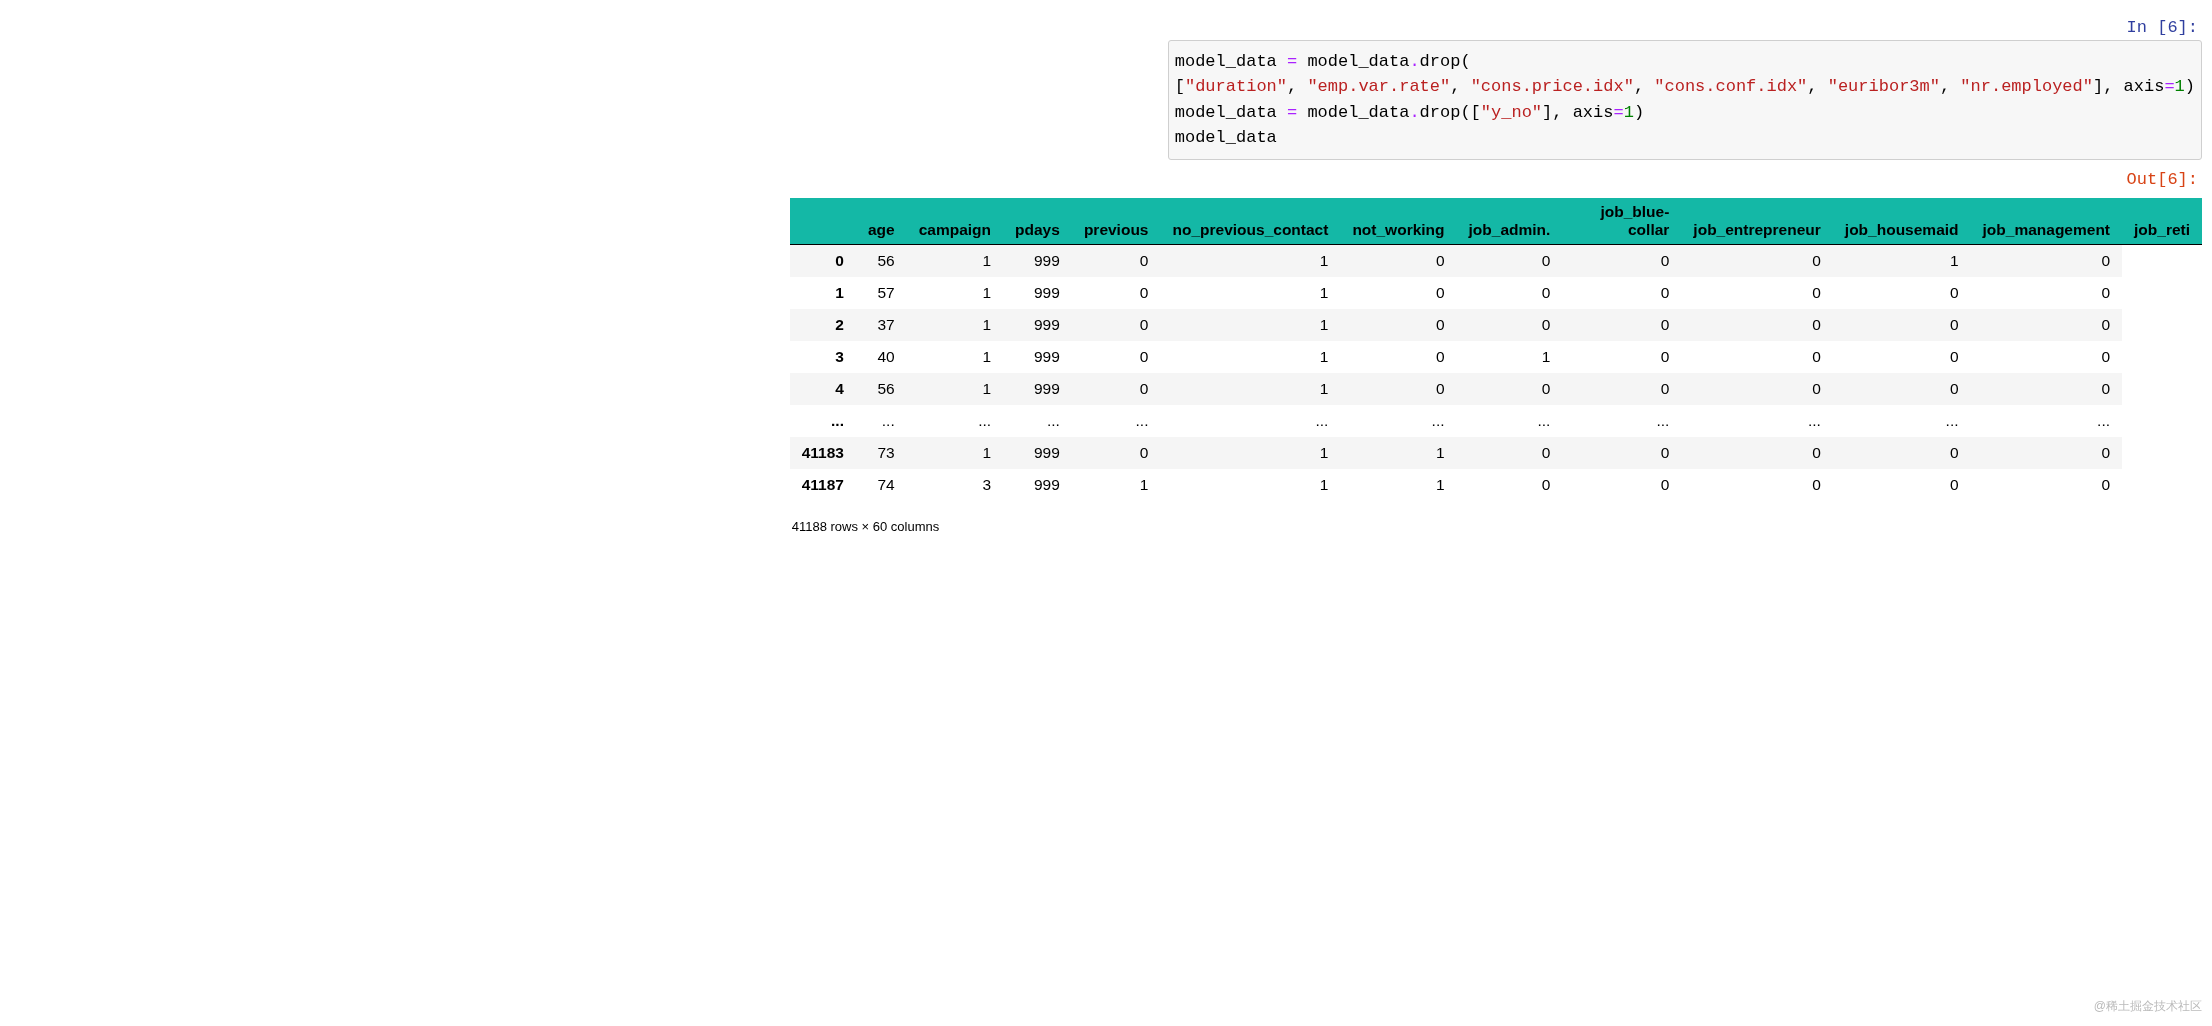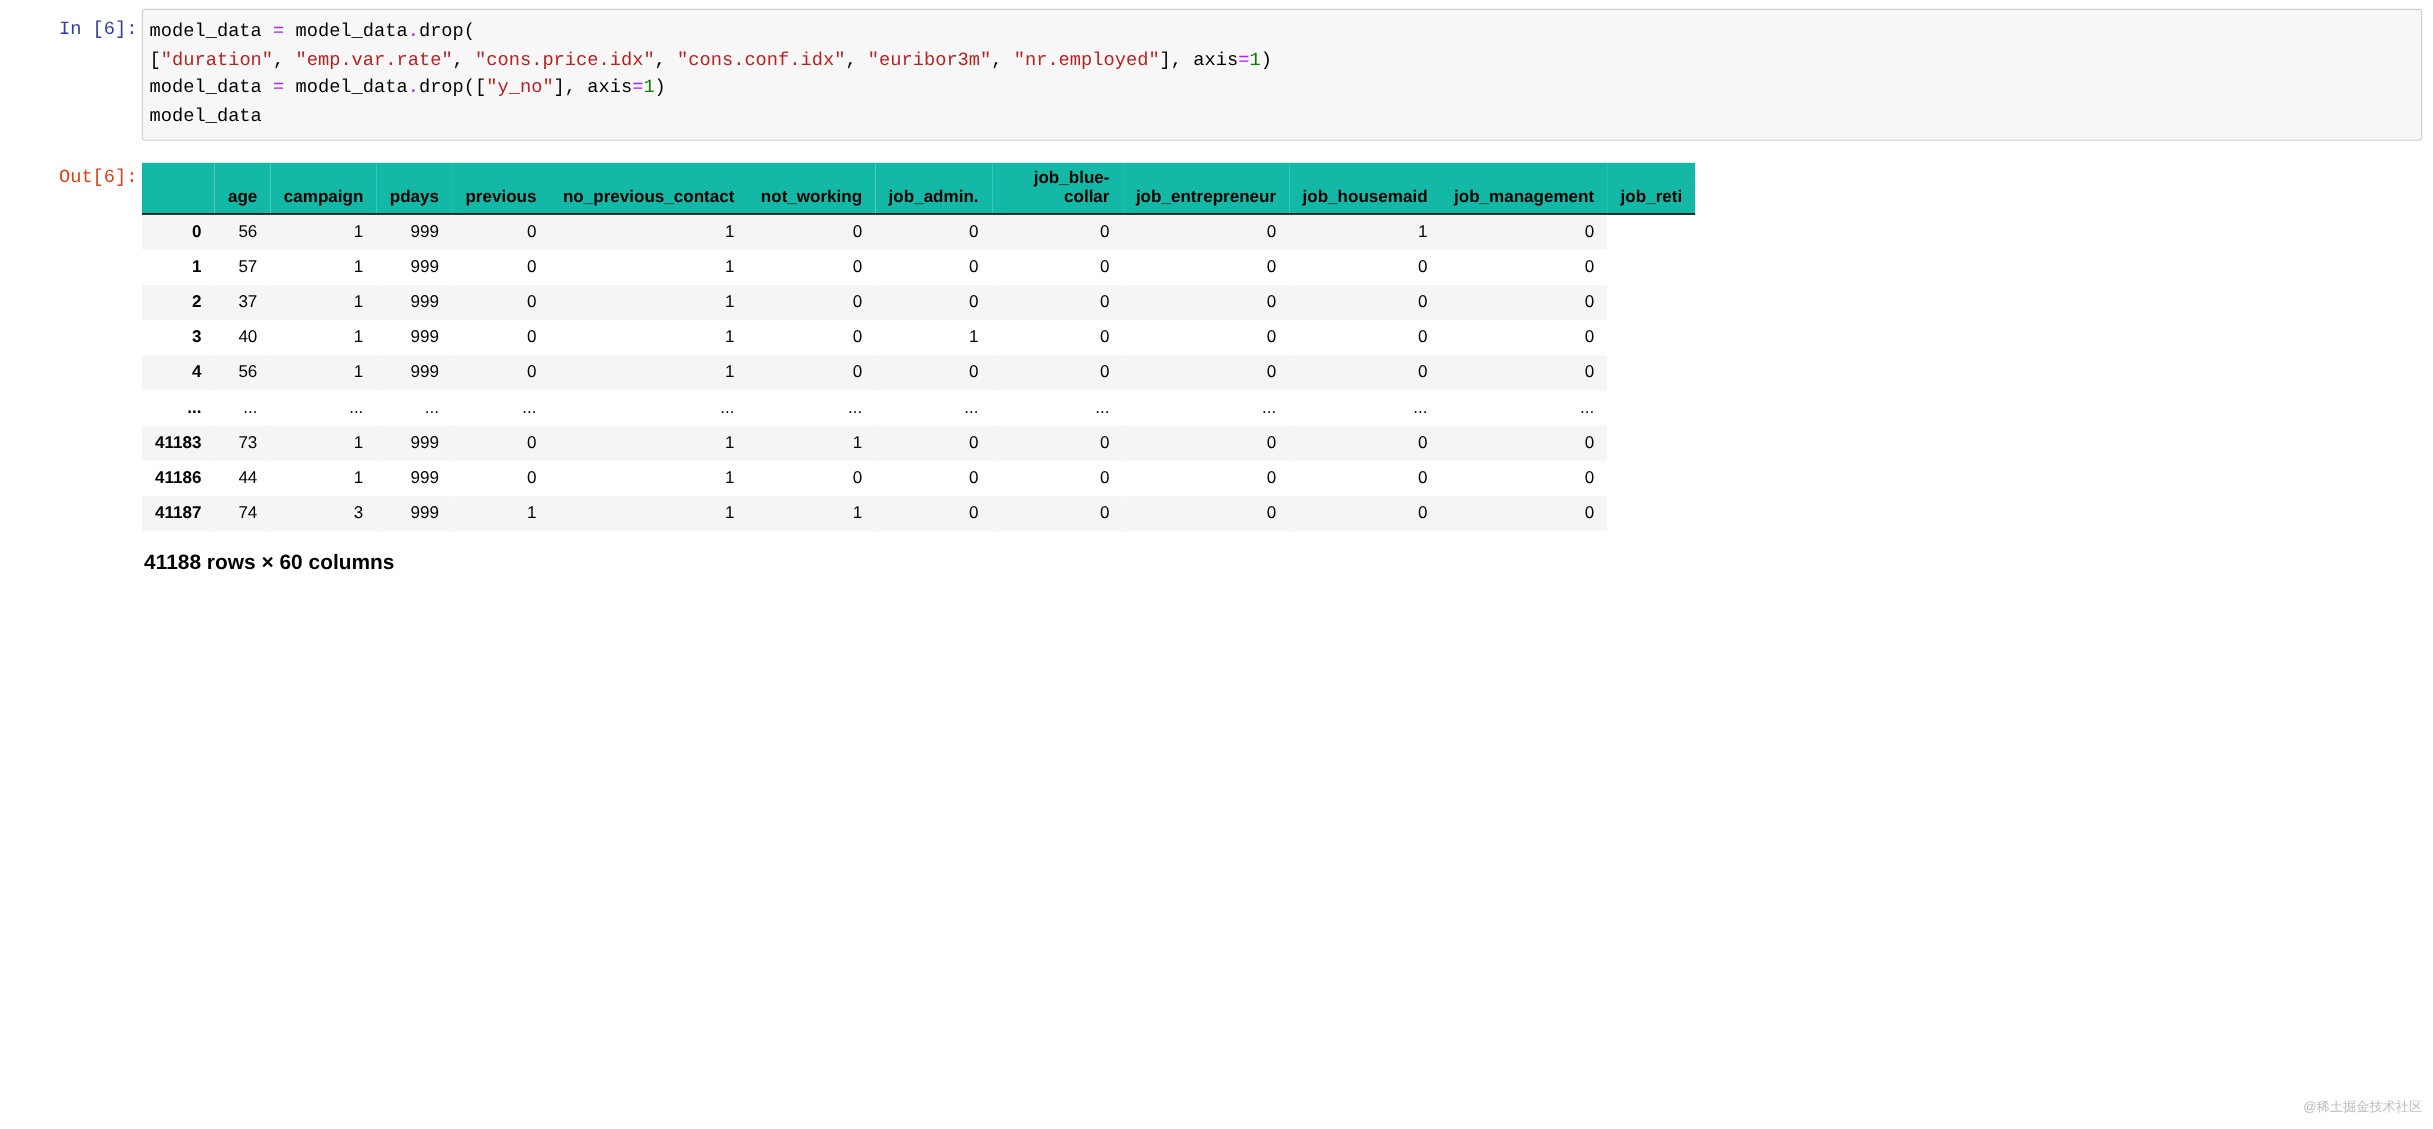--- a/index.html
+++ b/index.html
@@ -10,22 +10,23 @@
       font-size: 14px;
       color: #000000;
     }
 
     .notebook-container {
       padding: 8px 10px;
     }
 
     .cell {
       display: flex;
-      align-items: flex-start;
-      margin-bottom: 14px;
+      align-items: flex-end;
+      margin-bottom: 0;
+      flex-direction: column;
     }
 
     .prompt {
       min-width: 115px;
       text-align: right;
       padding: 8px 4px 0 0;
       font-family: Menlo, Monaco, Consolas, "Courier New", monospace;
       font-size: 17px;
       line-height: 1.4;
       white-space: pre;
@@ -104,23 +105,22 @@
 
     table.dataframe tbody tr:nth-child(odd) {
       background-color: #f5f5f5;
     }
 
     table.dataframe tbody tr:nth-child(even) {
       background-color: #ffffff;
     }
 
     .df-footer {
-      font-size: 19px;
+      font-size: 13px;
       padding: 14px 2px 6px 2px;
-      font-weight: bold;
     }
 
     .watermark {
       position: fixed;
       right: 10px;
       bottom: 11px;
       font-size: 12px;
       color: #bbbbbb;
       font-family: sans-serif;
       pointer-events: none;
@@ -254,34 +254,20 @@
               <td>0</td>
               <td>1</td>
               <td>1</td>
               <td>0</td>
               <td>0</td>
               <td>0</td>
               <td>0</td>
               <td>0</td>
             </tr>
             <tr>
-              <th>41186</th>
-              <td>44</td>
-              <td>1</td>
-              <td>999</td>
-              <td>0</td>
-              <td>1</td>
-              <td>0</td>
-              <td>0</td>
-              <td>0</td>
-              <td>0</td>
-              <td>0</td>
-              <td>0</td>
-            </tr>
-            <tr>
               <th>41187</th>
               <td>74</td>
               <td>3</td>
               <td>999</td>
               <td>1</td>
               <td>1</td>
               <td>1</td>
               <td>0</td>
               <td>0</td>
               <td>0</td>

